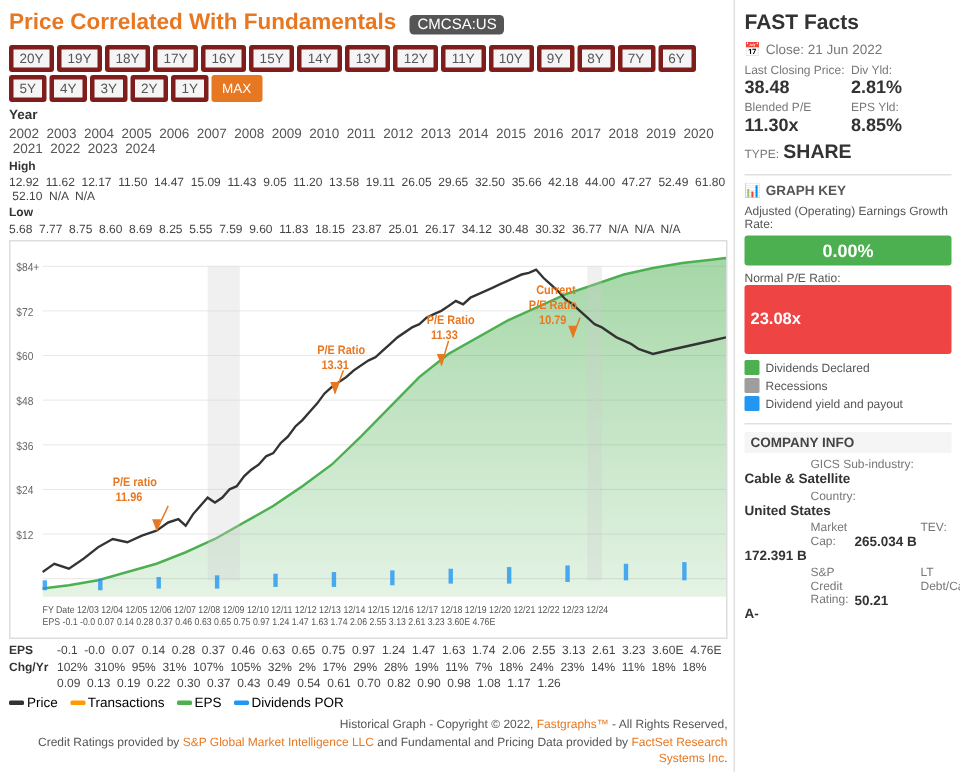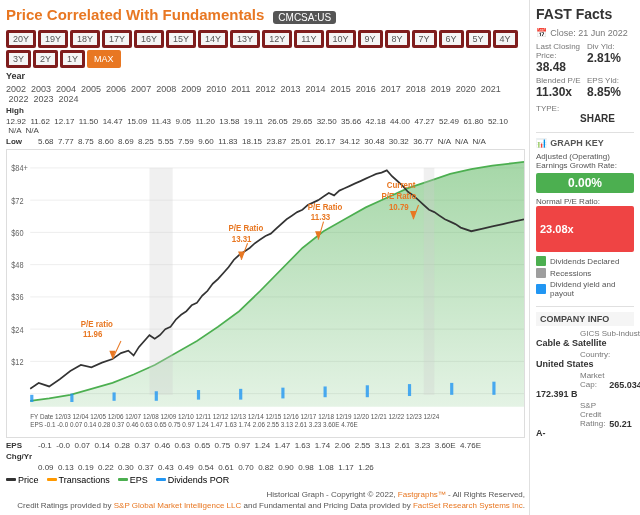--- a/index.html
+++ b/index.html
@@ -24,21 +24,21 @@
     .chart-svg { width: 100%; height: 100%; }
 
     .legend-row { display: flex; gap: 8px; align-items: center; justify-content: flex-start; margin: 2px 0; font-size: 9px; }
     .legend-item { display: flex; align-items: center; gap: 2px; }
     .legend-dot { width: 10px; height: 3px; border-radius: 1px; }
 
     .footer-text { font-size: 8px; color: #555; margin-top: 2px; line-height: 1.4; text-align: right; }
     .footer-link { color: #e87722; }
 
     
-    .sidebar { width: 111px; border-left: 1px solid #e0e0e0; padding: 6px 6px; background: #fff; overflow-y: auto; font-size: 10px; }
+    .sidebar { width: 151px; border-left: 1px solid #e0e0e0; padding: 6px 6px; background: #fff; overflow-y: auto; font-size: 10px; }
     .sidebar-title { font-size: 14px; font-weight: bold; color: #333; margin-bottom: 6px; }
 
     .sidebar-section { margin-bottom: 8px; }
     .sidebar-icon-row { display: flex; align-items: center; gap: 3px; color: #777; font-size: 9px; margin-bottom: 4px; }
 
     .kv-grid { display: grid; grid-template-columns: 1fr 1fr; gap: 2px 4px; }
     .kv-item {}
     .kv-label { font-size: 8px; color: #777; }
     .kv-value { font-size: 12px; font-weight: bold; color: #333; }
 
@@ -185,20 +185,21 @@
       <text x="362" y="50" font-size="7.5" fill="#e87722" font-weight="bold">10.79</text>
     </svg>
   </div>
 
   <div class="data-row">
     <span class="data-label">EPS</span>
     <span>-0.1 &nbsp;-0.0 &nbsp;0.07 &nbsp;0.14 &nbsp;0.28 &nbsp;0.37 &nbsp;0.46 &nbsp;0.63 &nbsp;0.65 &nbsp;0.75 &nbsp;0.97 &nbsp;1.24 &nbsp;1.47 &nbsp;1.63 &nbsp;1.74 &nbsp;2.06 &nbsp;2.55 &nbsp;3.13 &nbsp;2.61 &nbsp;3.23 &nbsp;3.60E &nbsp;4.76E</span>
   </div>
   <div class="data-row">
     <span class="data-label">Chg/Yr</span>
+    <span>102% &nbsp;310% &nbsp;95% &nbsp;31% &nbsp;107% &nbsp;105% &nbsp;32% &nbsp;2% &nbsp;17% &nbsp;29% &nbsp;28% &nbsp;19% &nbsp;11% &nbsp;7% &nbsp;18% &nbsp;24% &nbsp;23% &nbsp;14% &nbsp;11% &nbsp;18% &nbsp;18%</span>
   </div>
   <div class="data-row">
     <span class="data-label"></span>
     <span>0.09 &nbsp;0.13 &nbsp;0.19 &nbsp;0.22 &nbsp;0.30 &nbsp;0.37 &nbsp;0.43 &nbsp;0.49 &nbsp;0.54 &nbsp;0.61 &nbsp;0.70 &nbsp;0.82 &nbsp;0.90 &nbsp;0.98 &nbsp;1.08 &nbsp;1.17 &nbsp;1.26</span>
   </div>
 
   <div class="legend-row">
     <div class="legend-item">
       <div class="legend-dot" style="background:#333;"></div>
       <span>Price</span>
@@ -244,21 +245,21 @@
         <div class="kv-label">Blended P/E</div>
         <div class="kv-value">11.30x</div>
       </div>
       <div class="kv-item">
         <div class="kv-label">EPS Yld:</div>
         <div class="kv-value">8.85%</div>
       </div>
     </div>
     <div style="margin-top:3px;">
       <span class="kv-label">TYPE:</span>
-      <span class="kv-value" style="font-size:10px;margin-left:44px;">SHARE</span>
+      <span class="kv-value" style="font-size:13px;">SHARE</span>
     </div>
   </div>
 
   <hr class="divider">
 
   <div class="sidebar-section">
     <div class="section-header">
       <span>📊</span>
       <span>GRAPH KEY</span>
     </div>

